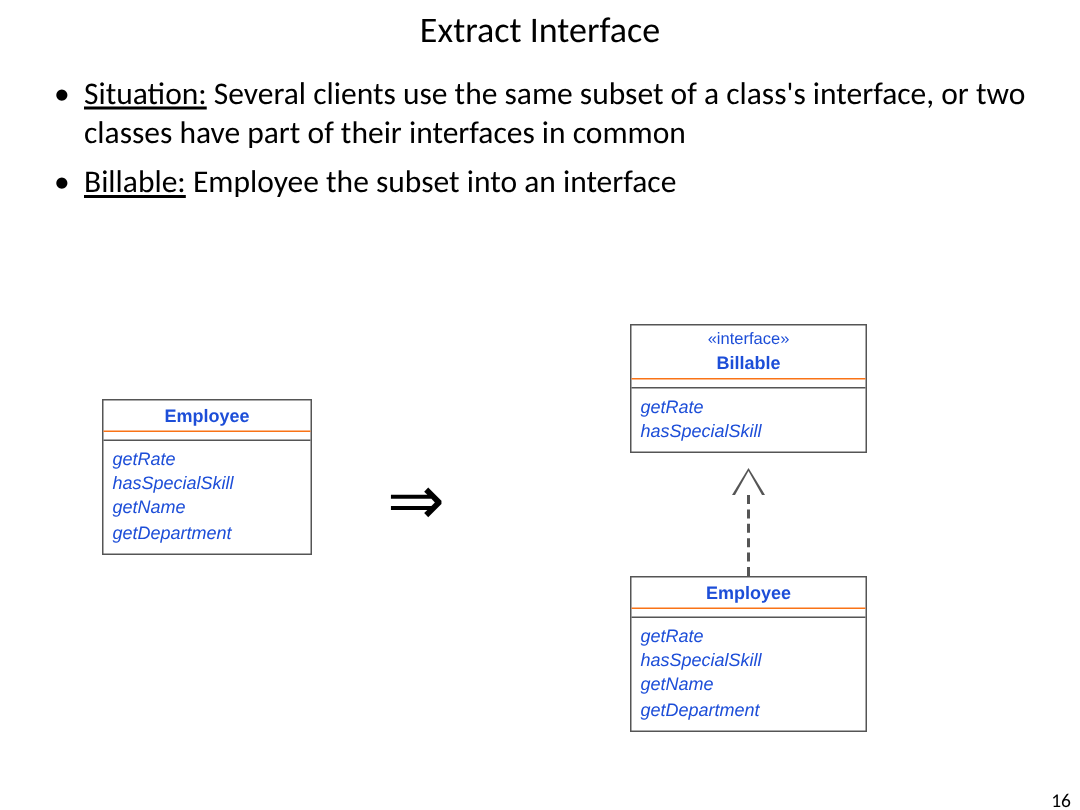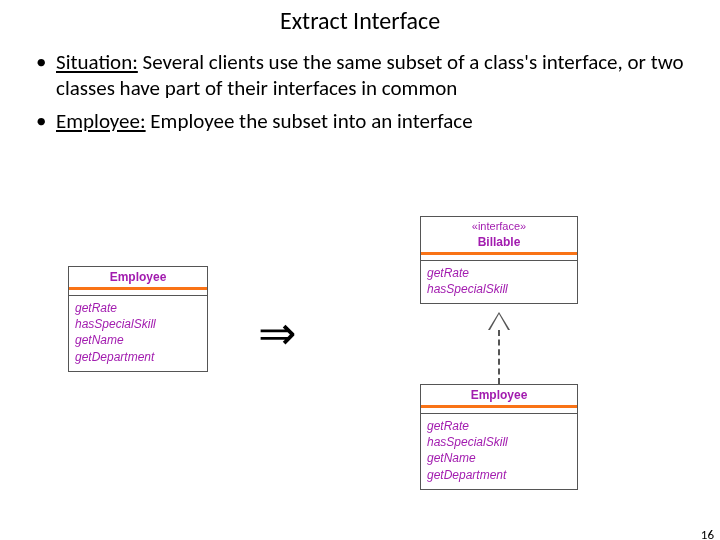--- a/index.html
+++ b/index.html
@@ -4,22 +4,22 @@
 <style>
   * { box-sizing: border-box; margin: 0; padding: 0; }
   html, body { width: 720px; height: 540px; background: #fff; font-family: "Calibri", "Segoe UI", Arial, sans-serif; color: #000; position: relative; }
   .slide { width: 720px; height: 540px; position: relative; }
   .title { text-align: center; font-size: 24px; font-weight: 400; margin-top: 6px; }
   .bullets { margin: 14px 28px 0 40px; font-size: 21px; line-height: 1.25; }
   .bullets li { list-style: none; position: relative; padding-left: 16px; margin-bottom: 6px; }
   .bullets li::before { content: "•"; position: absolute; left: -4px; top: 0; }
   .label-u { text-decoration: underline; }
   .diagram { position: absolute; left: 0; top: 210px; width: 720px; height: 300px; }
-  .uml { position: absolute; background: #fff; border: 1px solid #555; font-family: Arial, sans-serif; font-size: 12px; color: #a21caf; }
-  .uml .head { border-bottom: 3px solid #f97316; text-align: center; font-weight: bold; padding: 3px 4px; }
+  .uml { position: absolute; background: #fff; border: 1px solid #555; font-family: Arial, sans-serif; font-size: 12px; color: #1d4ed8; }
+  .uml .head { border-bottom: 1px solid #f97316; text-align: center; font-weight: bold; padding: 3px 4px; }
   .uml .stereo { text-align: center; font-size: 11px; padding-top: 3px; }
   .uml .sep { border-bottom: 1px solid #555; height: 6px; }
   .uml .ops { padding: 4px 6px 6px 6px; line-height: 1.35; font-style: italic; }
   #box-left { left: 68px; top: 50px; width: 140px; }
   #box-iface { left: 420px; top: 0; width: 158px; }
   #box-right { left: 420px; top: 168px; width: 158px; }
   .arrow-big { position: absolute; left: 258px; top: 90px; font-size: 46px; font-family: "STIX", "Cambria Math", serif; }
   .tri { position: absolute; left: 490px; top: 98px; width: 0; height: 0; border-left: 9px solid transparent; border-right: 9px solid transparent; border-bottom: 16px solid #fff; }
   .tri-outline { position: absolute; left: 488px; top: 96px; width: 0; height: 0; border-left: 11px solid transparent; border-right: 11px solid transparent; border-bottom: 18px solid #555; }
   .dashline { position: absolute; left: 498px; top: 114px; width: 0; height: 54px; border-left: 2px dashed #555; }
@@ -29,21 +29,21 @@
 <body>
 
 <div class="slide">
   <h1 class="title">Extract Interface</h1>
 
   <ul class="bullets">
     <li>
       <span class="label-u">Situation:</span><span> Several clients use the same subset of a class's interface, or two classes have part of their interfaces in common</span>
     </li>
     <li>
-      <span class="label-u">Employee:</span><span> Employee the subset into an interface</span>
+      <span class="label-u">Billable:</span><span> Employee the subset into an interface</span>
     </li>
   </ul>
 
   <div class="diagram">
 
     <div id="box-left" class="uml">
       <div class="head">Employee</div>
       <div class="sep"></div>
       <div class="ops">
         <div>getRate</div>

